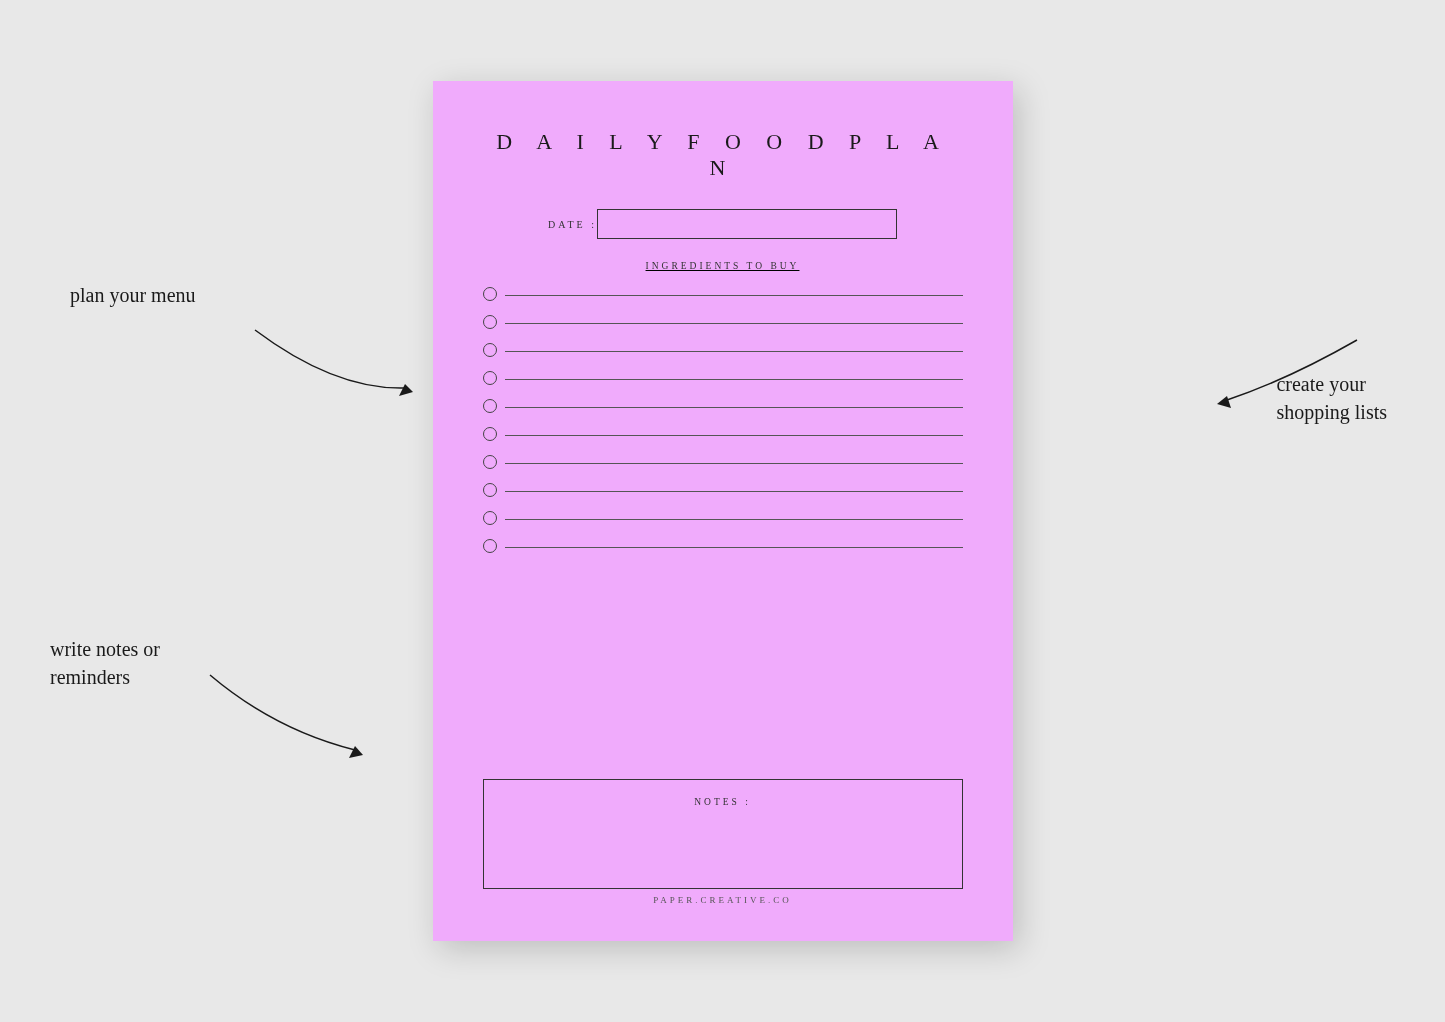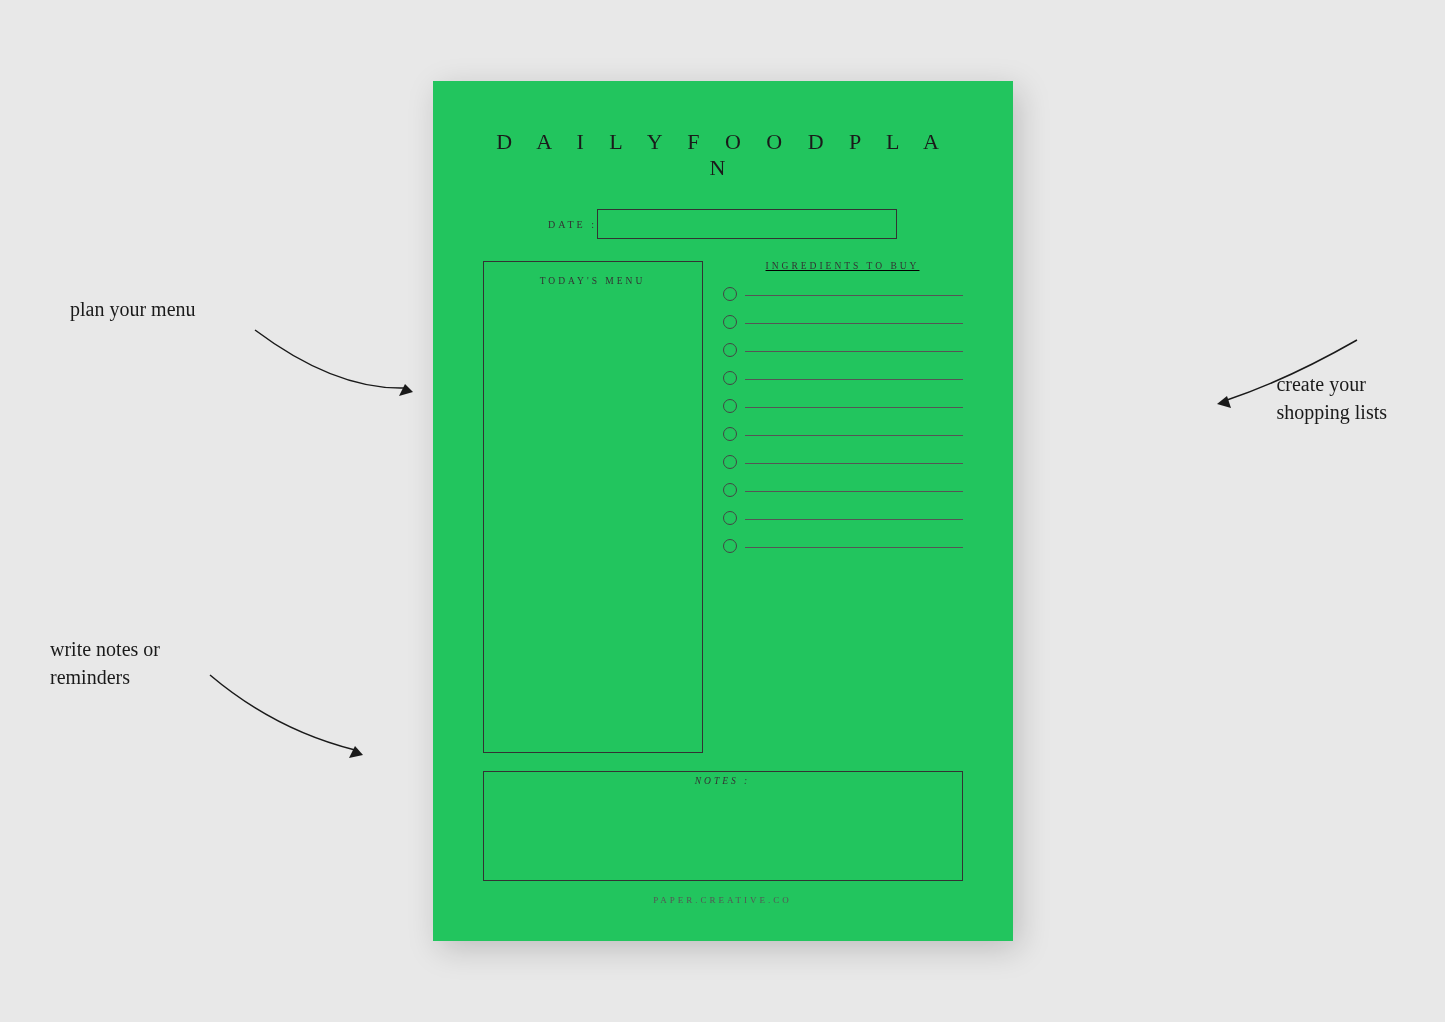--- a/index.html
+++ b/index.html
@@ -23,21 +23,21 @@
     }
 
     
     .paper {
       position: absolute;
       left: 50%;
       top: 50%;
       transform: translate(-50%, -50%);
       width: 580px;
       height: 860px;
-      background: #22c55e;
+      background: #f0abfc;
       box-shadow: 6px 8px 30px rgba(0,0,0,0.18);
       padding: 48px 50px 36px 50px;
       display: flex;
       flex-direction: column;
       align-items: center;
     }
 
     
     .doc-title {
       font-family: 'Georgia', serif;
@@ -140,52 +140,51 @@
     }
 
     
     .notes-box {
       border: 1.5px solid #333;
       width: 100%;
       height: 110px;
       display: flex;
       flex-direction: column;
       align-items: center;
-      padding-top: 4px;
-      font-style: italic;
+      padding-top: 17px;
     }
 
     .notes-label {
       font-size: 9.5px;
       letter-spacing: 3px;
       color: #333;
       font-family: 'Georgia', serif;
     }
 
     
     .doc-footer {
-      margin-top: 14px;
+      margin-top: 6px;
       font-size: 9px;
       letter-spacing: 3px;
       color: #555;
       font-family: 'Georgia', serif;
     }
 
     
     .annotation {
       position: absolute;
       font-family: 'Georgia', serif;
       font-size: 20px;
       color: #1a1a1a;
       line-height: 1.4;
     }
 
     .annotation-plan-menu {
       left: 70px;
-      top: 295px;
+      top: 281px;
     }
 
     .annotation-shopping {
       right: 58px;
       top: 370px;
       text-align: left;
     }
 
     .annotation-notes {
       left: 50px;
@@ -208,23 +207,20 @@
 
     <div class="doc-title">D A I L Y   F O O D   P L A N</div>
 
     <div class="date-row">
       <span class="date-label">DATE :</span>
       <div class="date-box"></div>
     </div>
 
     <div class="main-content">
 
-      <div class="menu-box">
-        <span class="menu-box-title">TODAY'S MENU</span>
-      </div>
 
       <div class="ingredients-section">
         <div class="ingredients-title">INGREDIENTS TO BUY</div>
 
         <div class="ingredient-item">
           <div class="checkbox-circle"></div>
           <div class="ingredient-line"></div>
         </div>
         <div class="ingredient-item">
           <div class="checkbox-circle"></div>

